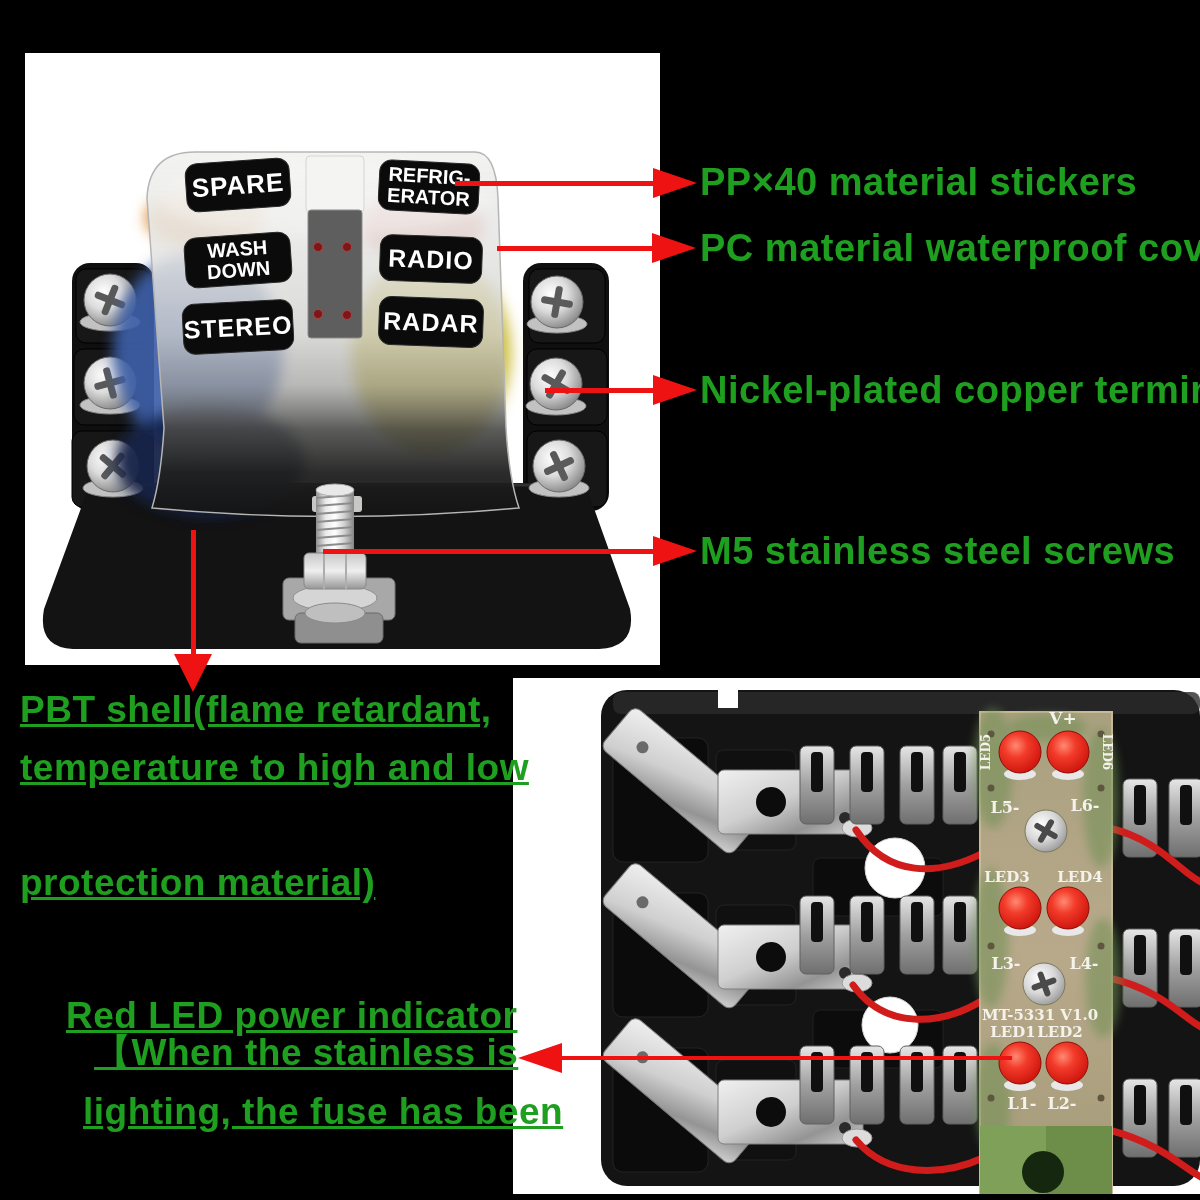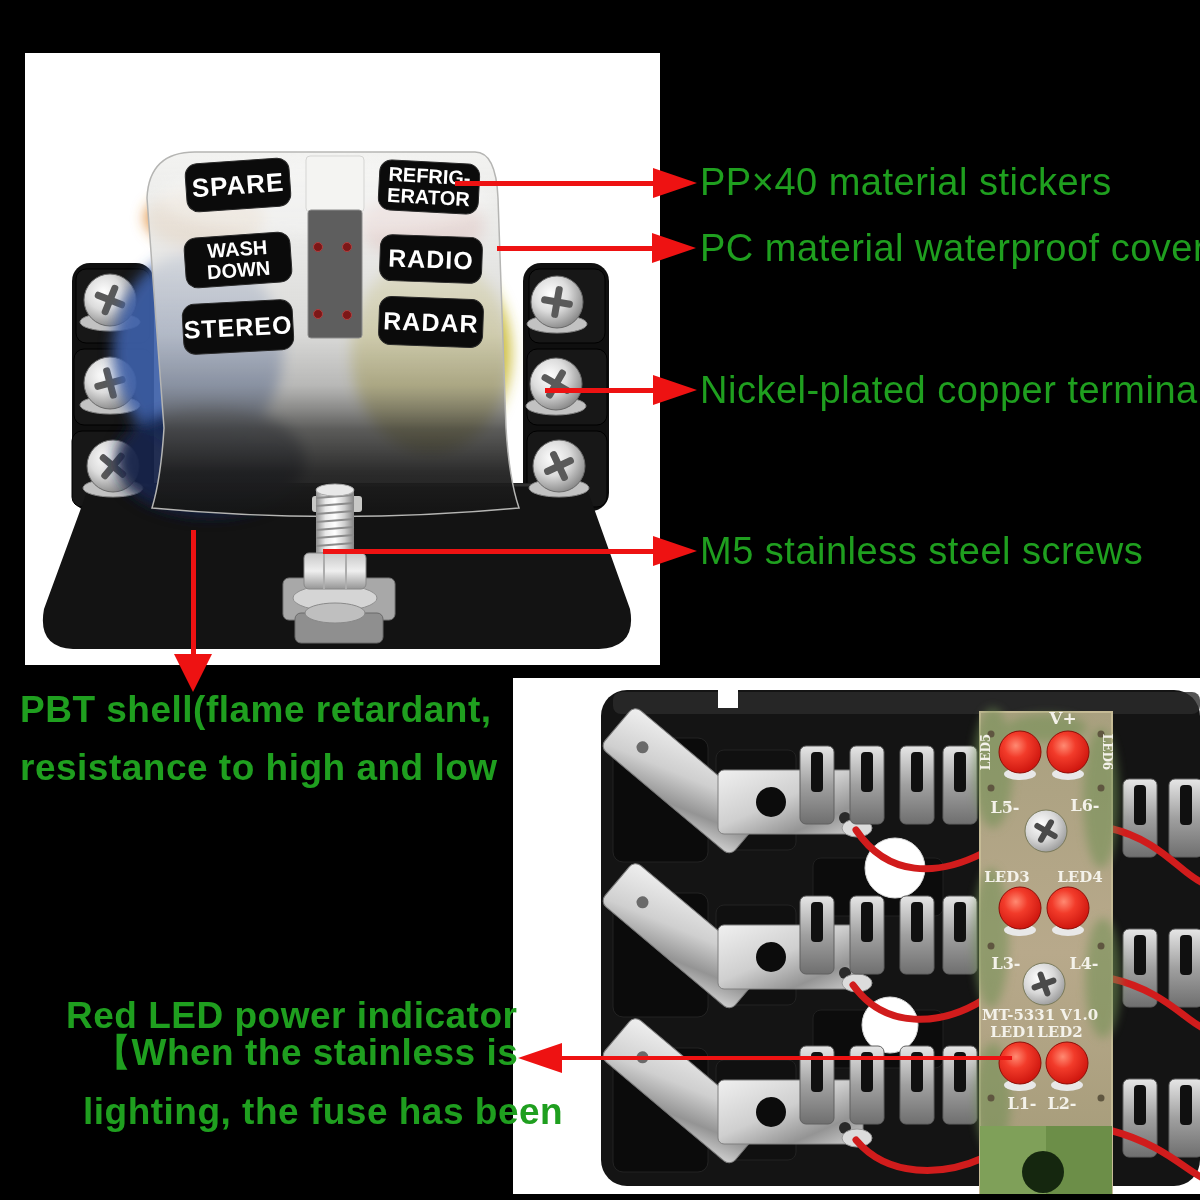--- a/index.html
+++ b/index.html
@@ -6,26 +6,26 @@
   .canvas{
     position:relative;width:1200px;height:1200px;background:#000;
     overflow:hidden;font-family:"Liberation Sans","DejaVu Sans",sans-serif;
     --green:#1f9f1f;--red:#ee1212;
   }
   .photo{position:absolute;background:#fff;}
   .photo1{left:25px;top:53px;width:635px;height:612px;}
   .photo2{left:513px;top:678px;width:687px;height:516px;}
   .photo svg{display:block;}
   .g-label{
-    position:absolute;color:var(--green);font-weight:normal;font-size:38px;
+    position:absolute;color:var(--green);font-weight:bold;font-size:38px;
     line-height:44px;white-space:nowrap;letter-spacing:0.5px;
   }
   .note-line{
     position:absolute;color:var(--green);font-weight:bold;font-size:37px;
-    line-height:44px;white-space:nowrap;letter-spacing:0.5px;
+    line-height:44px;white-space:nowrap;letter-spacing:0.5px;text-decoration:underline;
   }
   .arrow{position:absolute;display:flex;align-items:center;}
   .arrow .shaft{height:5px;background:var(--red);}
   .arrow .head-right{width:0;height:0;border-top:15px solid transparent;
     border-bottom:15px solid transparent;border-left:44px solid var(--red);}
   .arrow .head-left{width:0;height:0;border-top:15px solid transparent;
     border-bottom:15px solid transparent;border-right:44px solid var(--red);}
   .arrow-down{flex-direction:column;align-items:center;}
   .arrow-down .shaft{width:5px;height:124px;}
   .arrow-down .head-down{width:0;height:0;border-left:19px solid transparent;
@@ -423,21 +423,22 @@
       </g>
     </svg>
   </div>
 
   <div class="g-label" style="left:700px;top:160px">PP×40 material stickers</div>
   <div class="g-label" style="left:700px;top:226px">PC material waterproof cover</div>
   <div class="g-label" style="left:700px;top:368px">Nickel-plated copper terminal</div>
   <div class="g-label" style="left:700px;top:529px">M5 stainless steel screws</div>
 
   <div class="note-line" style="left:20px;top:688px">PBT shell(flame retardant,</div>
-  <div class="note-line" style="left:20px;top:746px">resistance to high and low</div>
+  <div class="note-line" style="left:20px;top:746px">temperature to high and low</div>
+  <div class="note-line" style="left:20px;top:861px">protection material)</div>
 
   <div class="note-line" style="left:66px;top:994px">Red LED power indicator</div>
   <div class="note-line" style="left:94px;top:1031px">【When the stainless is</div>
   <div class="note-line" style="left:83px;top:1090px">lighting, the fuse has been</div>
 
   <div class="arrow" style="left:455px;top:168px">
     <span class="shaft" style="width:198px"></span>
     <span class="head-right"></span>
   </div>
   <div class="arrow" style="left:497px;top:233px">

